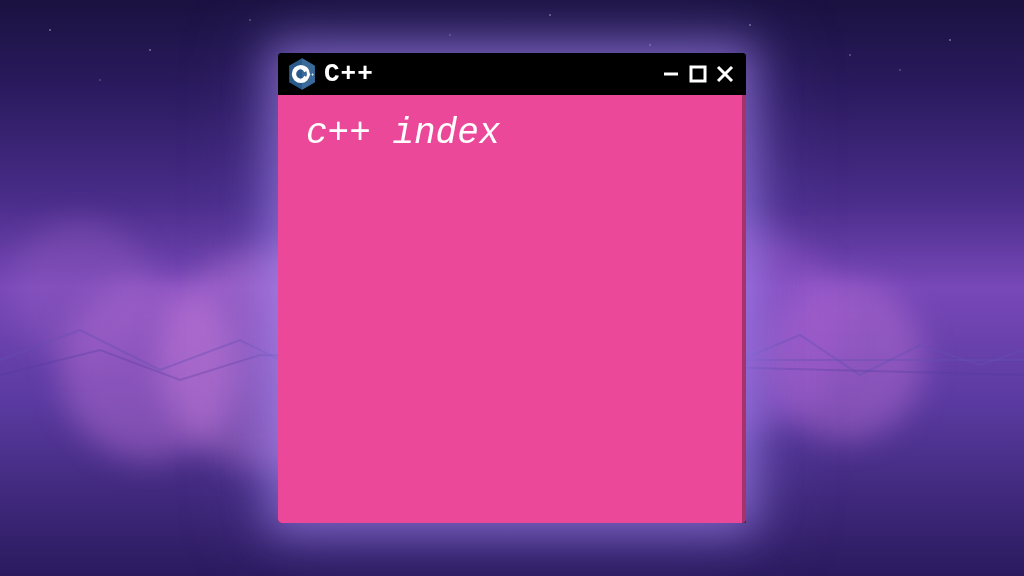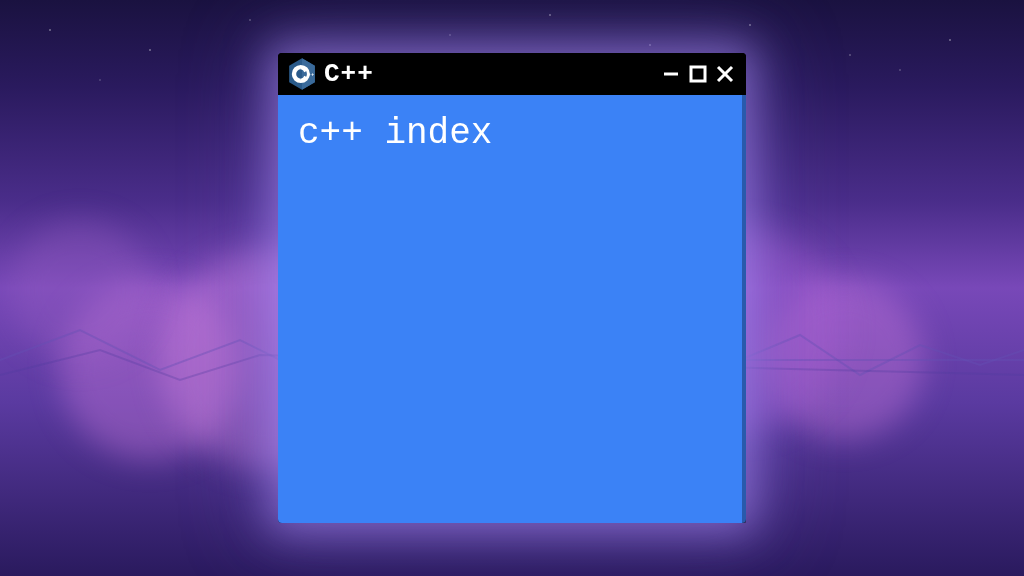--- a/index.html
+++ b/index.html
@@ -142,26 +142,27 @@
     
     .win-control {
       color: #fff;
       display: flex;
       align-items: center;
       justify-content: center;
       cursor: pointer;
     }
     
     .window-body {
-      background: #3b82f6;
+      background: #ec4899;
       height: calc(100% - 42px);
-      padding: 18px 20px;
+      padding: 18px 28px;
       border-bottom-left-radius: 4px;
       border-bottom-right-radius: 4px;
       position: relative;
+      font-style: italic;
     }
     
     .window-body::after {
       content: '';
       position: absolute;
       right: 0;
       top: 0;
       bottom: 0;
       width: 4px;
       background: rgba(0,0,0,0.3);

